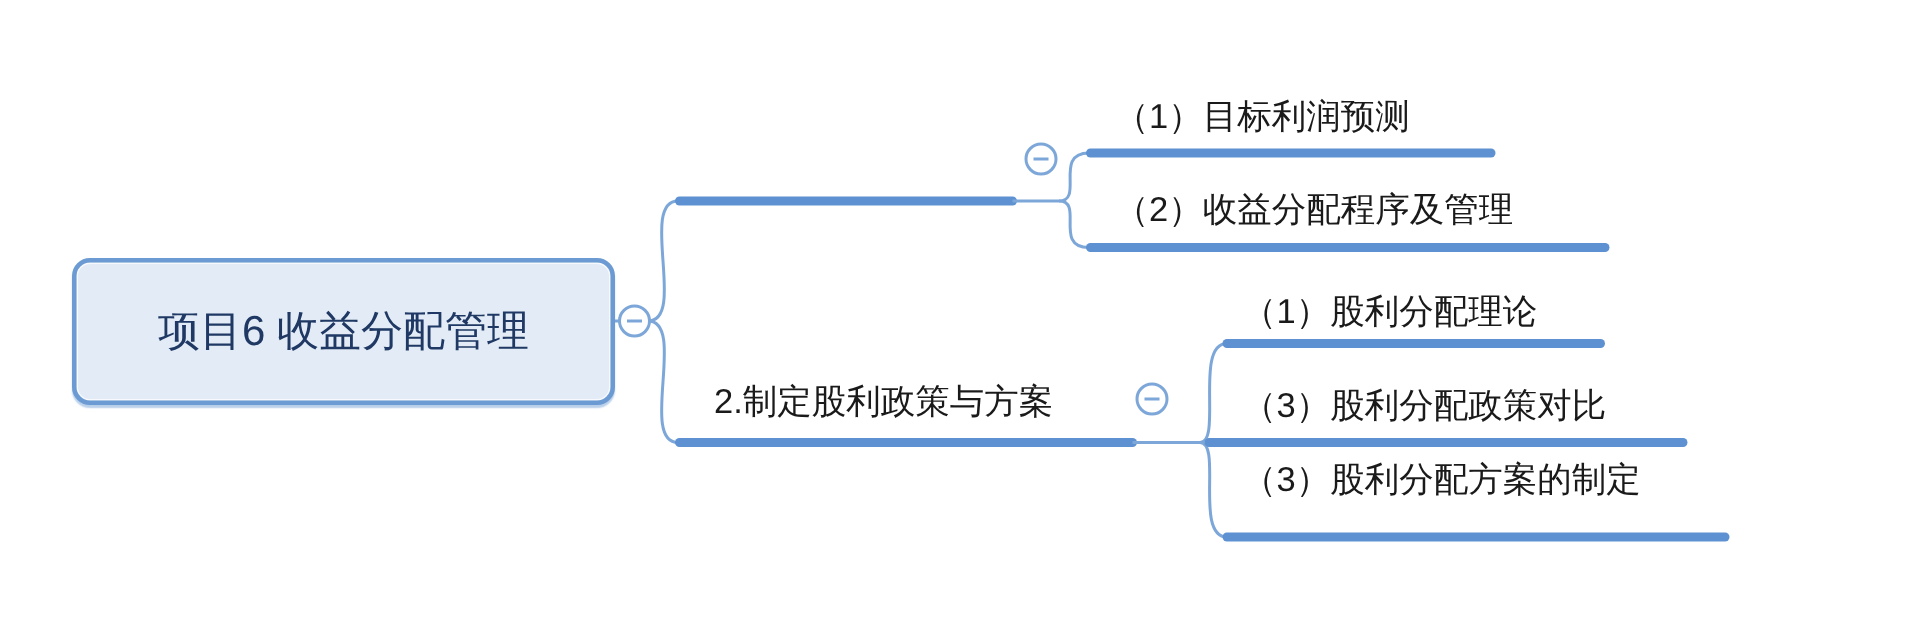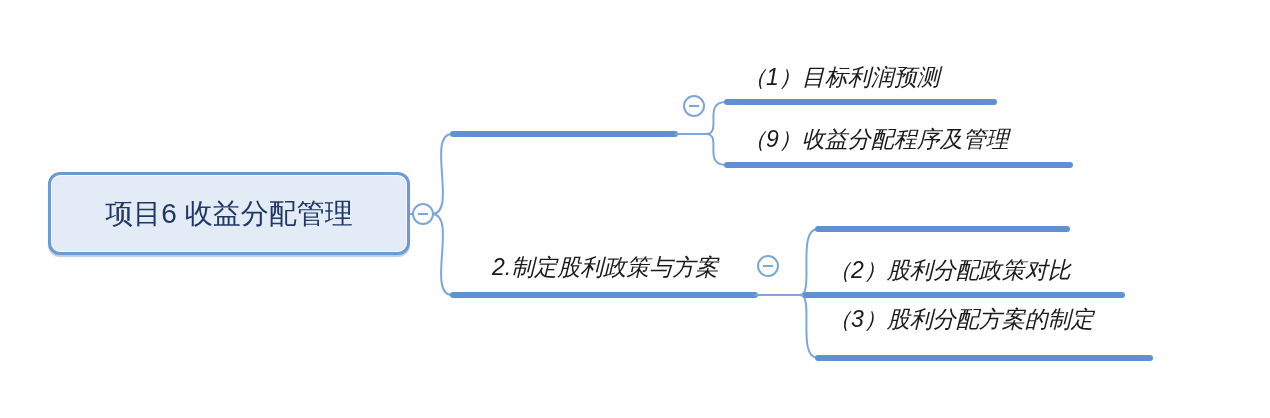--- a/index.html
+++ b/index.html
@@ -13,57 +13,56 @@
     background:#ffffff;
     overflow:hidden;
   }
   .connectors{
     position:absolute;left:0;top:0;width:1270px;height:418px;
   }
   .curve{stroke:#7da7d8;stroke-width:2;fill:none;}
   .underline{stroke:#5d91d1;stroke-width:6;fill:none;stroke-linecap:round;}
   .root-topic{
     position:absolute;left:48px;top:172px;
-    width:362px;height:83px;
+    width:362px;height:98px;
     box-sizing:border-box;
     background:#e3ecf6;
     border:3px solid #6b9bd2;
     border-radius:12px;
     box-shadow:0 2px 1px rgba(125,167,216,0.55), inset 0 0 0 1px rgba(255,255,255,0.7);
     display:flex;align-items:center;justify-content:center;
     font-size:28px;color:#1f3864;
     white-space:nowrap;
     cursor:default;
   }
   .topic-label{
     position:absolute;
     font-size:23px;line-height:30px;
     color:#1a1a1a;white-space:nowrap;
     cursor:default;
-    font-style:italic;
   }
   .collapse{
     position:absolute;
     width:18px;height:18px;
     box-sizing:content-box;
     border:2px solid #7da7d8;
     border-radius:50%;
     background:#ffffff;
   }
   .collapse::after{
     content:"";
     position:absolute;left:4px;right:4px;top:50%;
     height:2px;margin-top:-1px;
     background:#7da7d8;
   }
   .collapse-root{left:412px;top:203px;}
   .collapse-b1{left:683px;top:95px;}
   .collapse-b2{left:757px;top:255px;}
   .label-b1{left:476px;top:90px;}
-  .label-b2{left:492px;top:252px;}
+  .label-b2{left:476px;top:252px;}
   .label-c11{left:743px;top:62px;}
   .label-c12{left:743px;top:124px;}
   .label-c21{left:828px;top:192px;}
   .label-c22{left:828px;top:255px;}
   .label-c23{left:828px;top:304px;}
 </style>
 </head>
 <body>
 
 <div class="canvas">
@@ -93,18 +92,19 @@
     <span>项目6 收益分配管理</span>
   </div>
 
   <div class="collapse collapse-root"></div>
   <div class="collapse collapse-b1"></div>
   <div class="collapse collapse-b2"></div>
 
   <div class="topic-label label-b2">2.制定股利政策与方案</div>
 
   <div class="topic-label label-c11">（1）目标利润预测</div>
-  <div class="topic-label label-c12">（9）收益分配程序及管理</div>
+  <div class="topic-label label-c12">（2）收益分配程序及管理</div>
 
-  <div class="topic-label label-c22">（2）股利分配政策对比</div>
+  <div class="topic-label label-c21">（1）股利分配理论</div>
+  <div class="topic-label label-c22">（3）股利分配政策对比</div>
   <div class="topic-label label-c23">（3）股利分配方案的制定</div>
 
 </div>
 
 </body></html>

